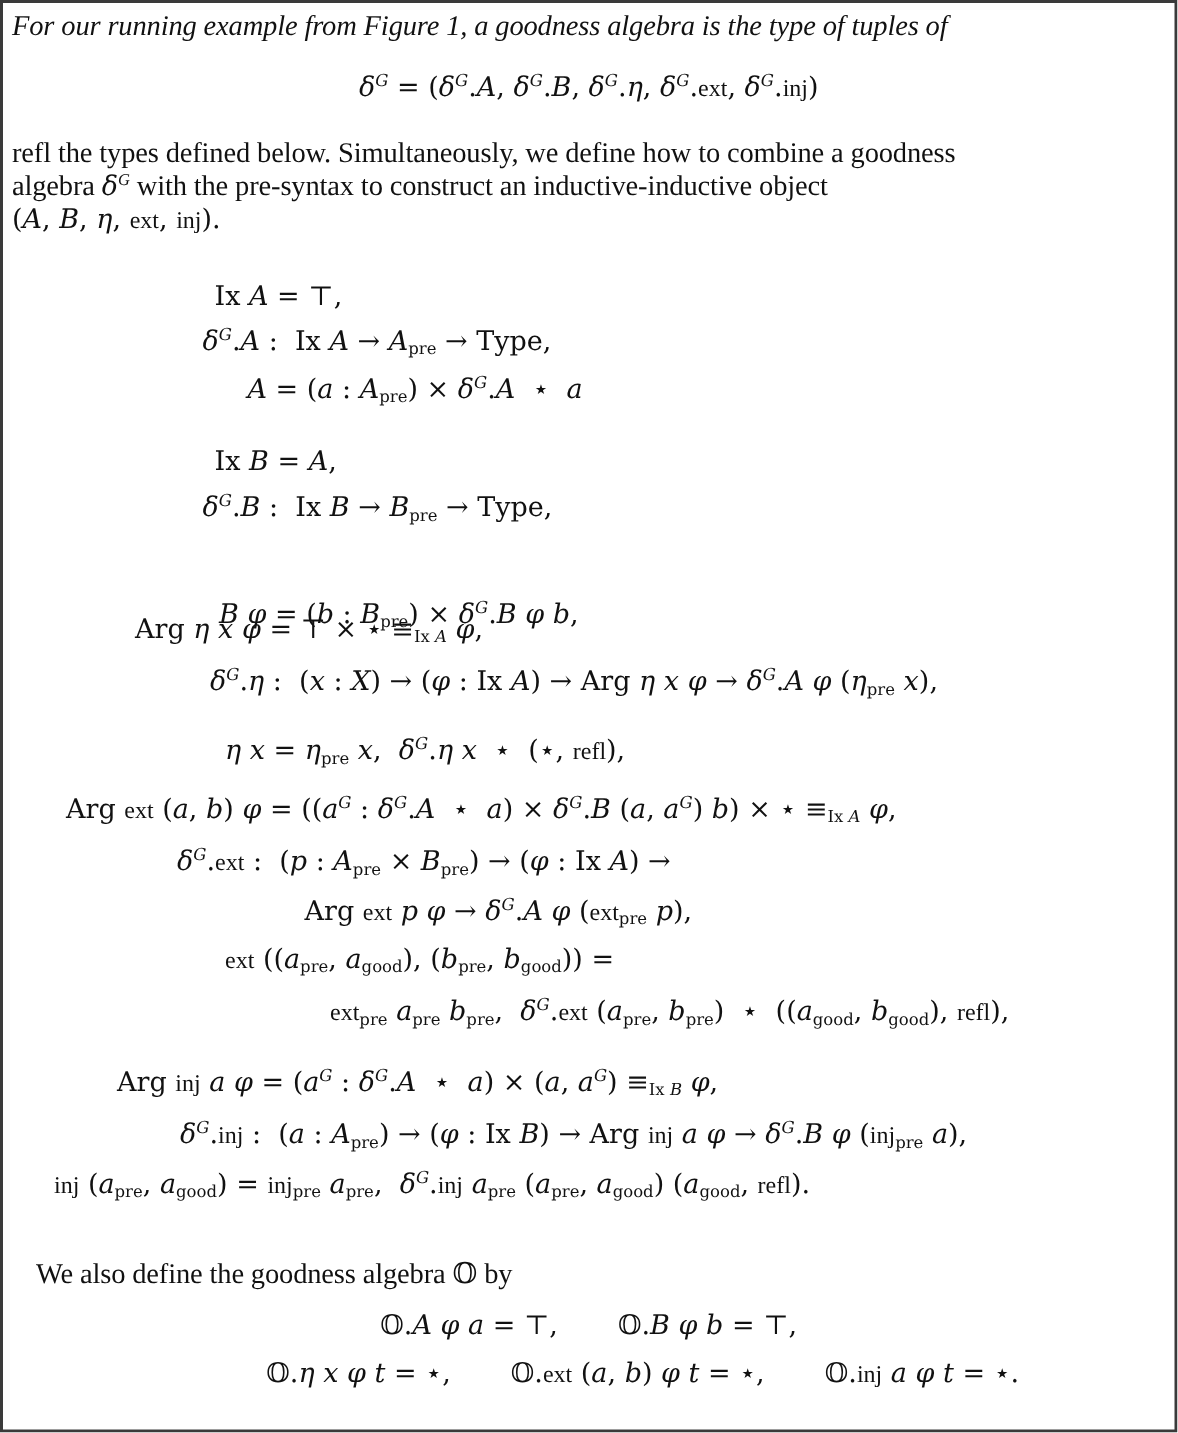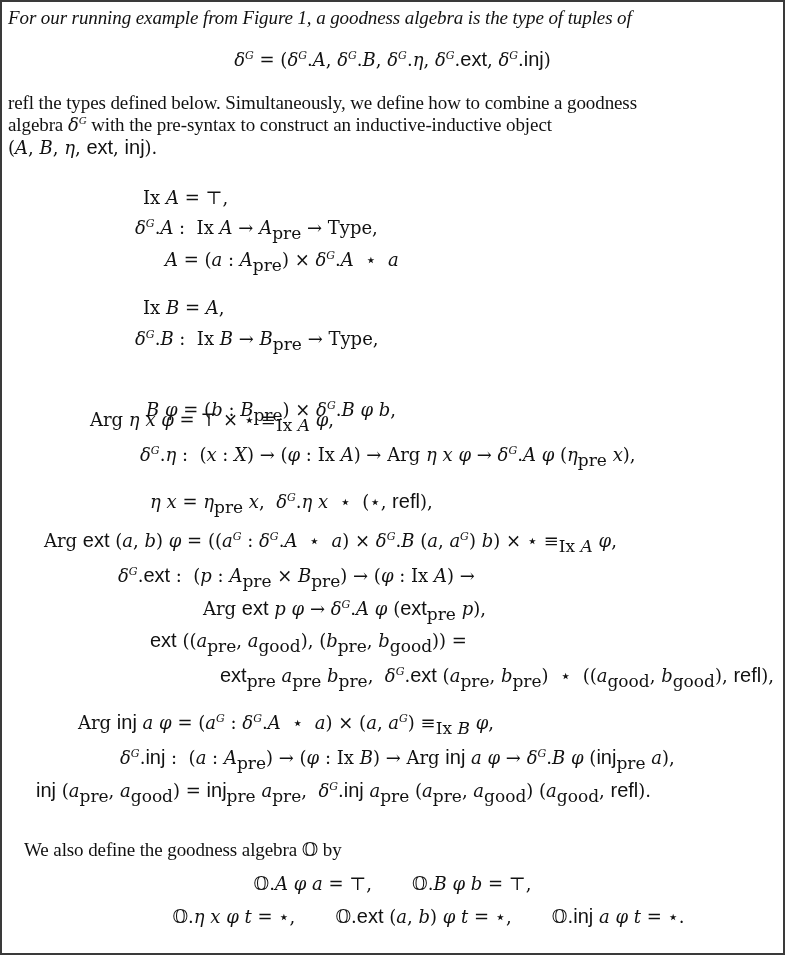--- a/index.html
+++ b/index.html
@@ -5,23 +5,23 @@
   html, body { margin:0; padding:0; background:#ffffff; }
   body { width:785px; height:955px; position:relative; overflow:hidden;
          font-family:"DejaVu Serif", "Liberation Serif", serif; color:#111; }
   .frame { position:absolute; left:0; top:0; width:781px; height:951px;
            border:2px solid #3a3a3a; box-sizing:content-box; }
   .line { position:absolute; white-space:nowrap; font-size:18.5px; line-height:22px;
           font-family:"Liberation Serif", "DejaVu Serif", serif; }
   .prose { font-size:19px; letter-spacing:-0.1px; }
   .m { font-family:"DejaVu Serif", "Liberation Serif", serif; font-size:18px; }
   .i { font-style:italic; }
-  .tt { font-family:Liberation Sans, sans-serif; font-size:20px; font-weight:normal; }
+  .tt { font-family:Liberation Serif, serif; font-size:16px; font-weight:normal; }
   sup { font-size:11px; vertical-align:0.6em; line-height:0; font-style:italic; }
-  sub { font-size:17px; vertical-align:-0.3em; line-height:0; }
+  sub { font-size:11px; vertical-align:-0.3em; line-height:0; }
   .center { left:0; width:785px; text-align:center; }
 </style>
 </head>
 <body>
 
 <div class="frame"></div>
 
 <div class="line prose" style="left:8px; top:7px;font-style:italic;">For our running example from Figure 1, a goodness algebra is the type of tuples of</div>
 
 <div class="line m center" style="top:48px;">

